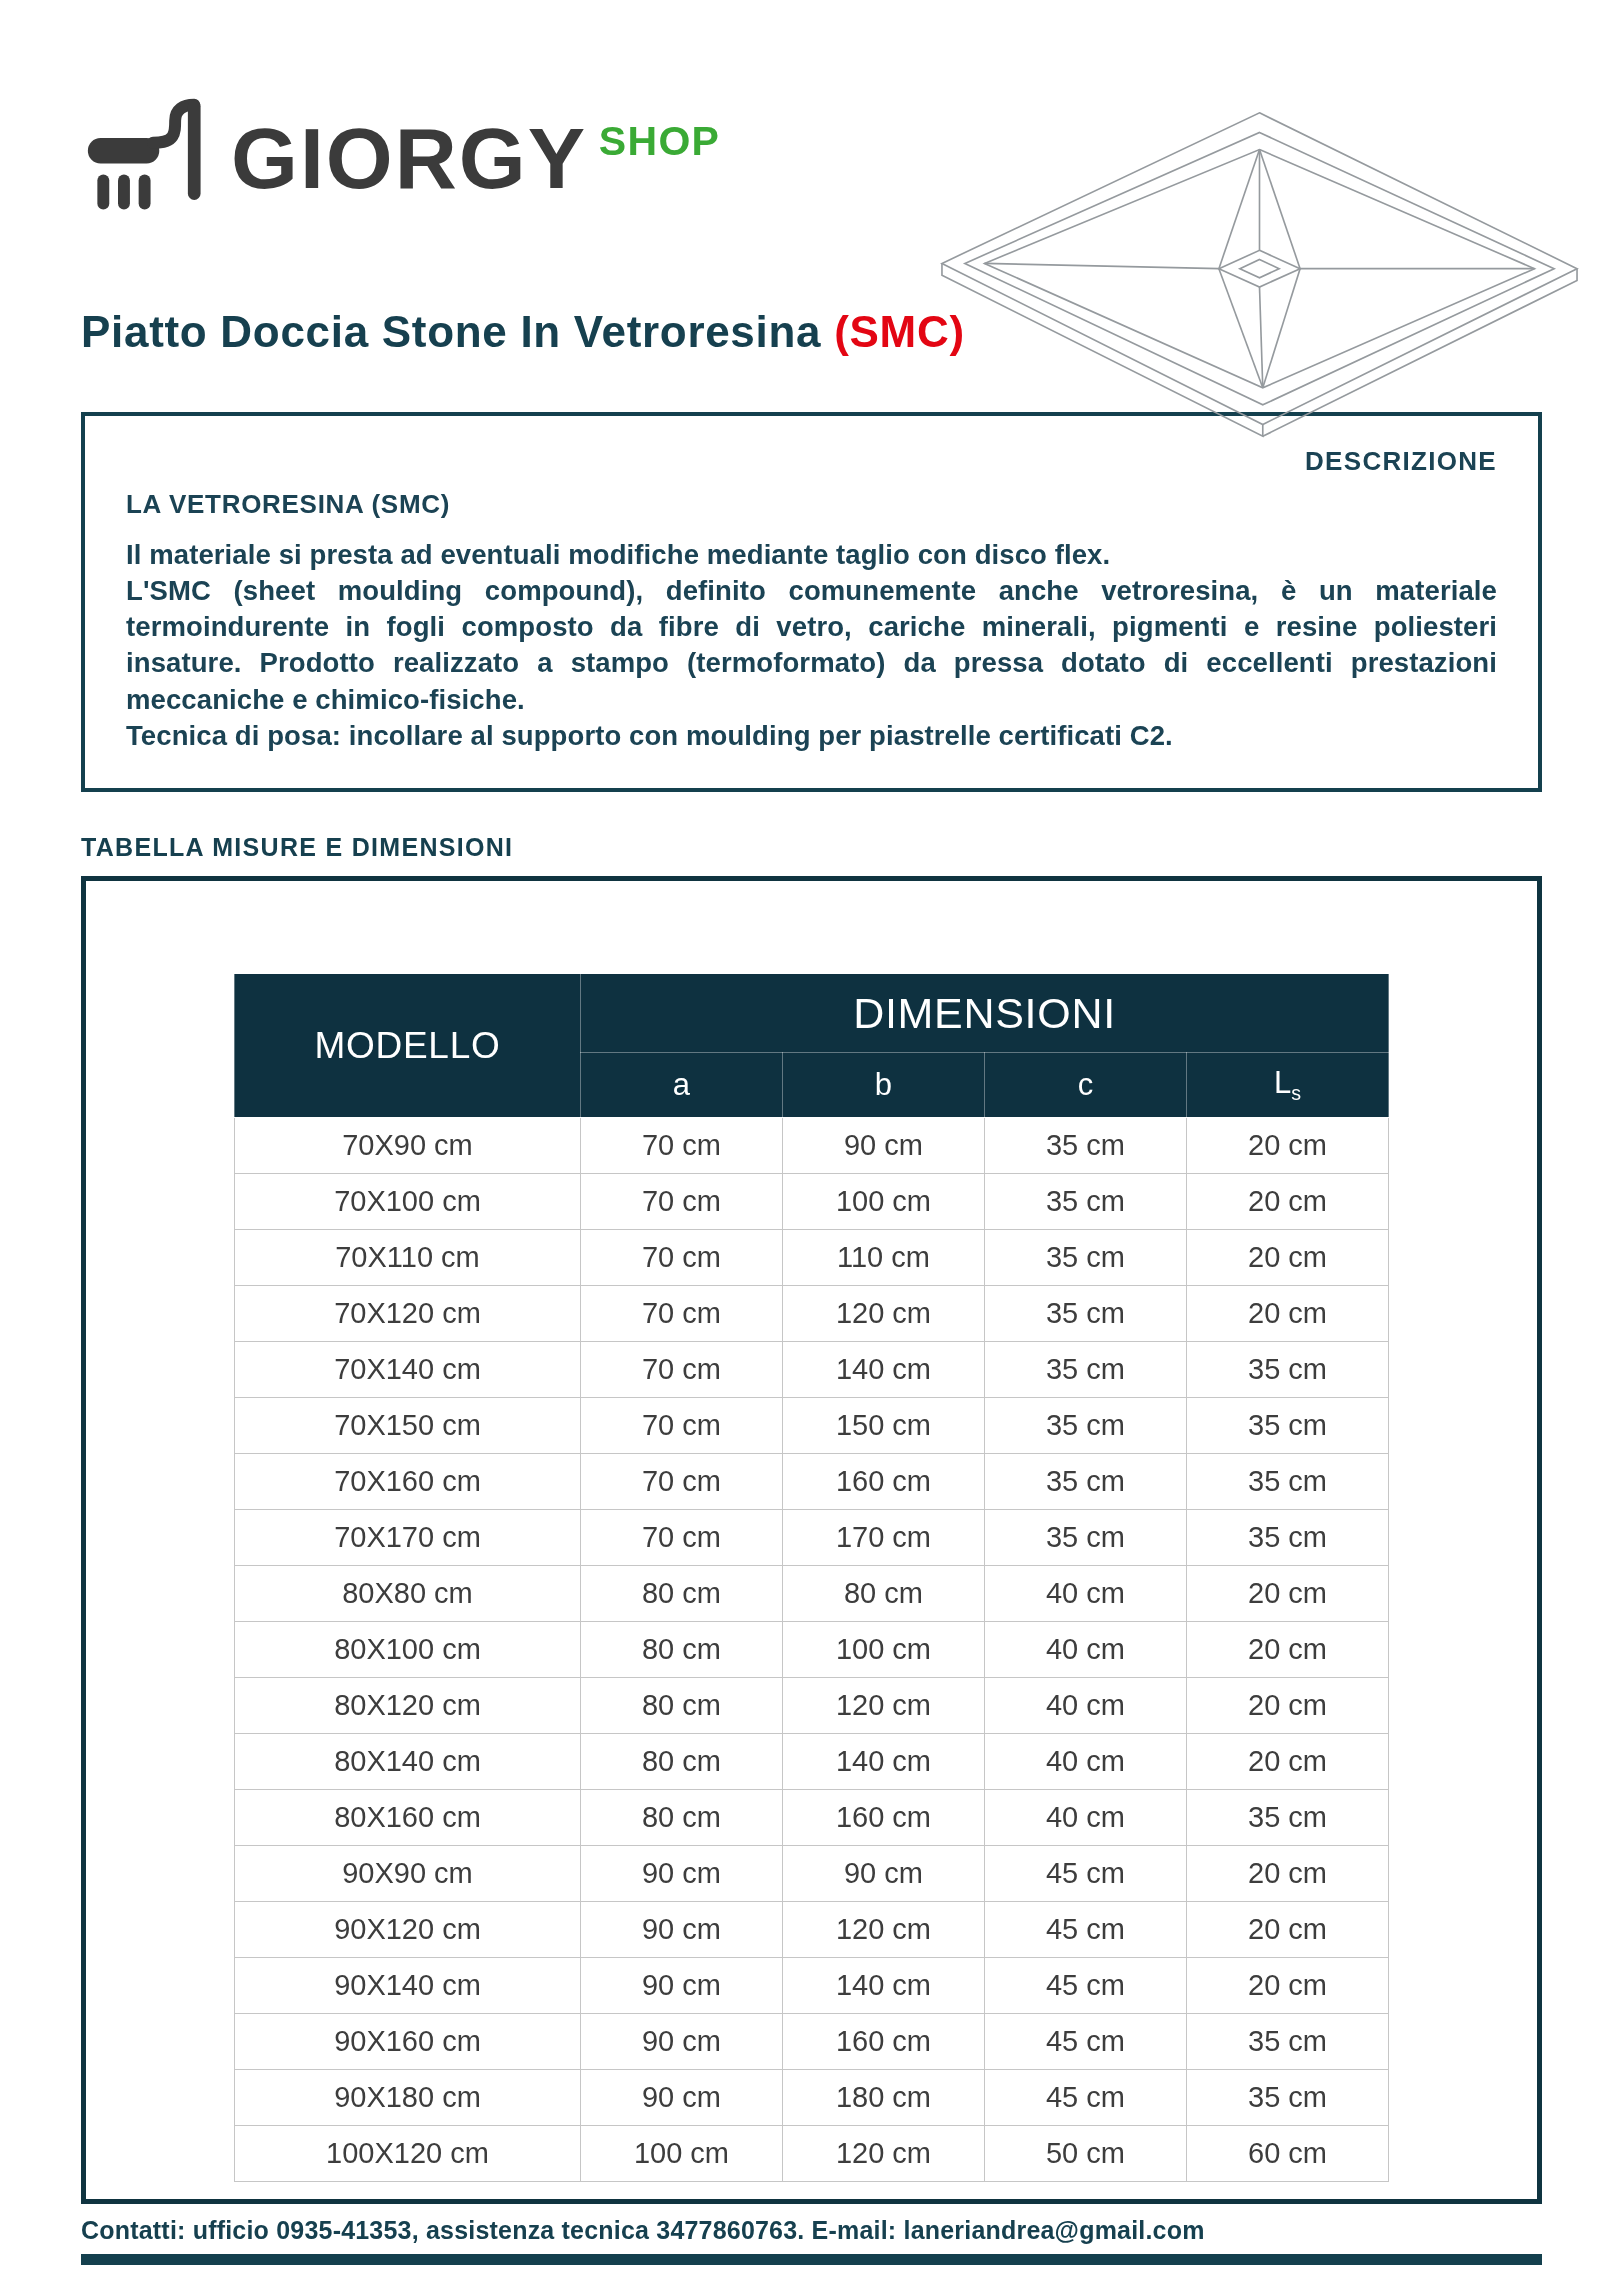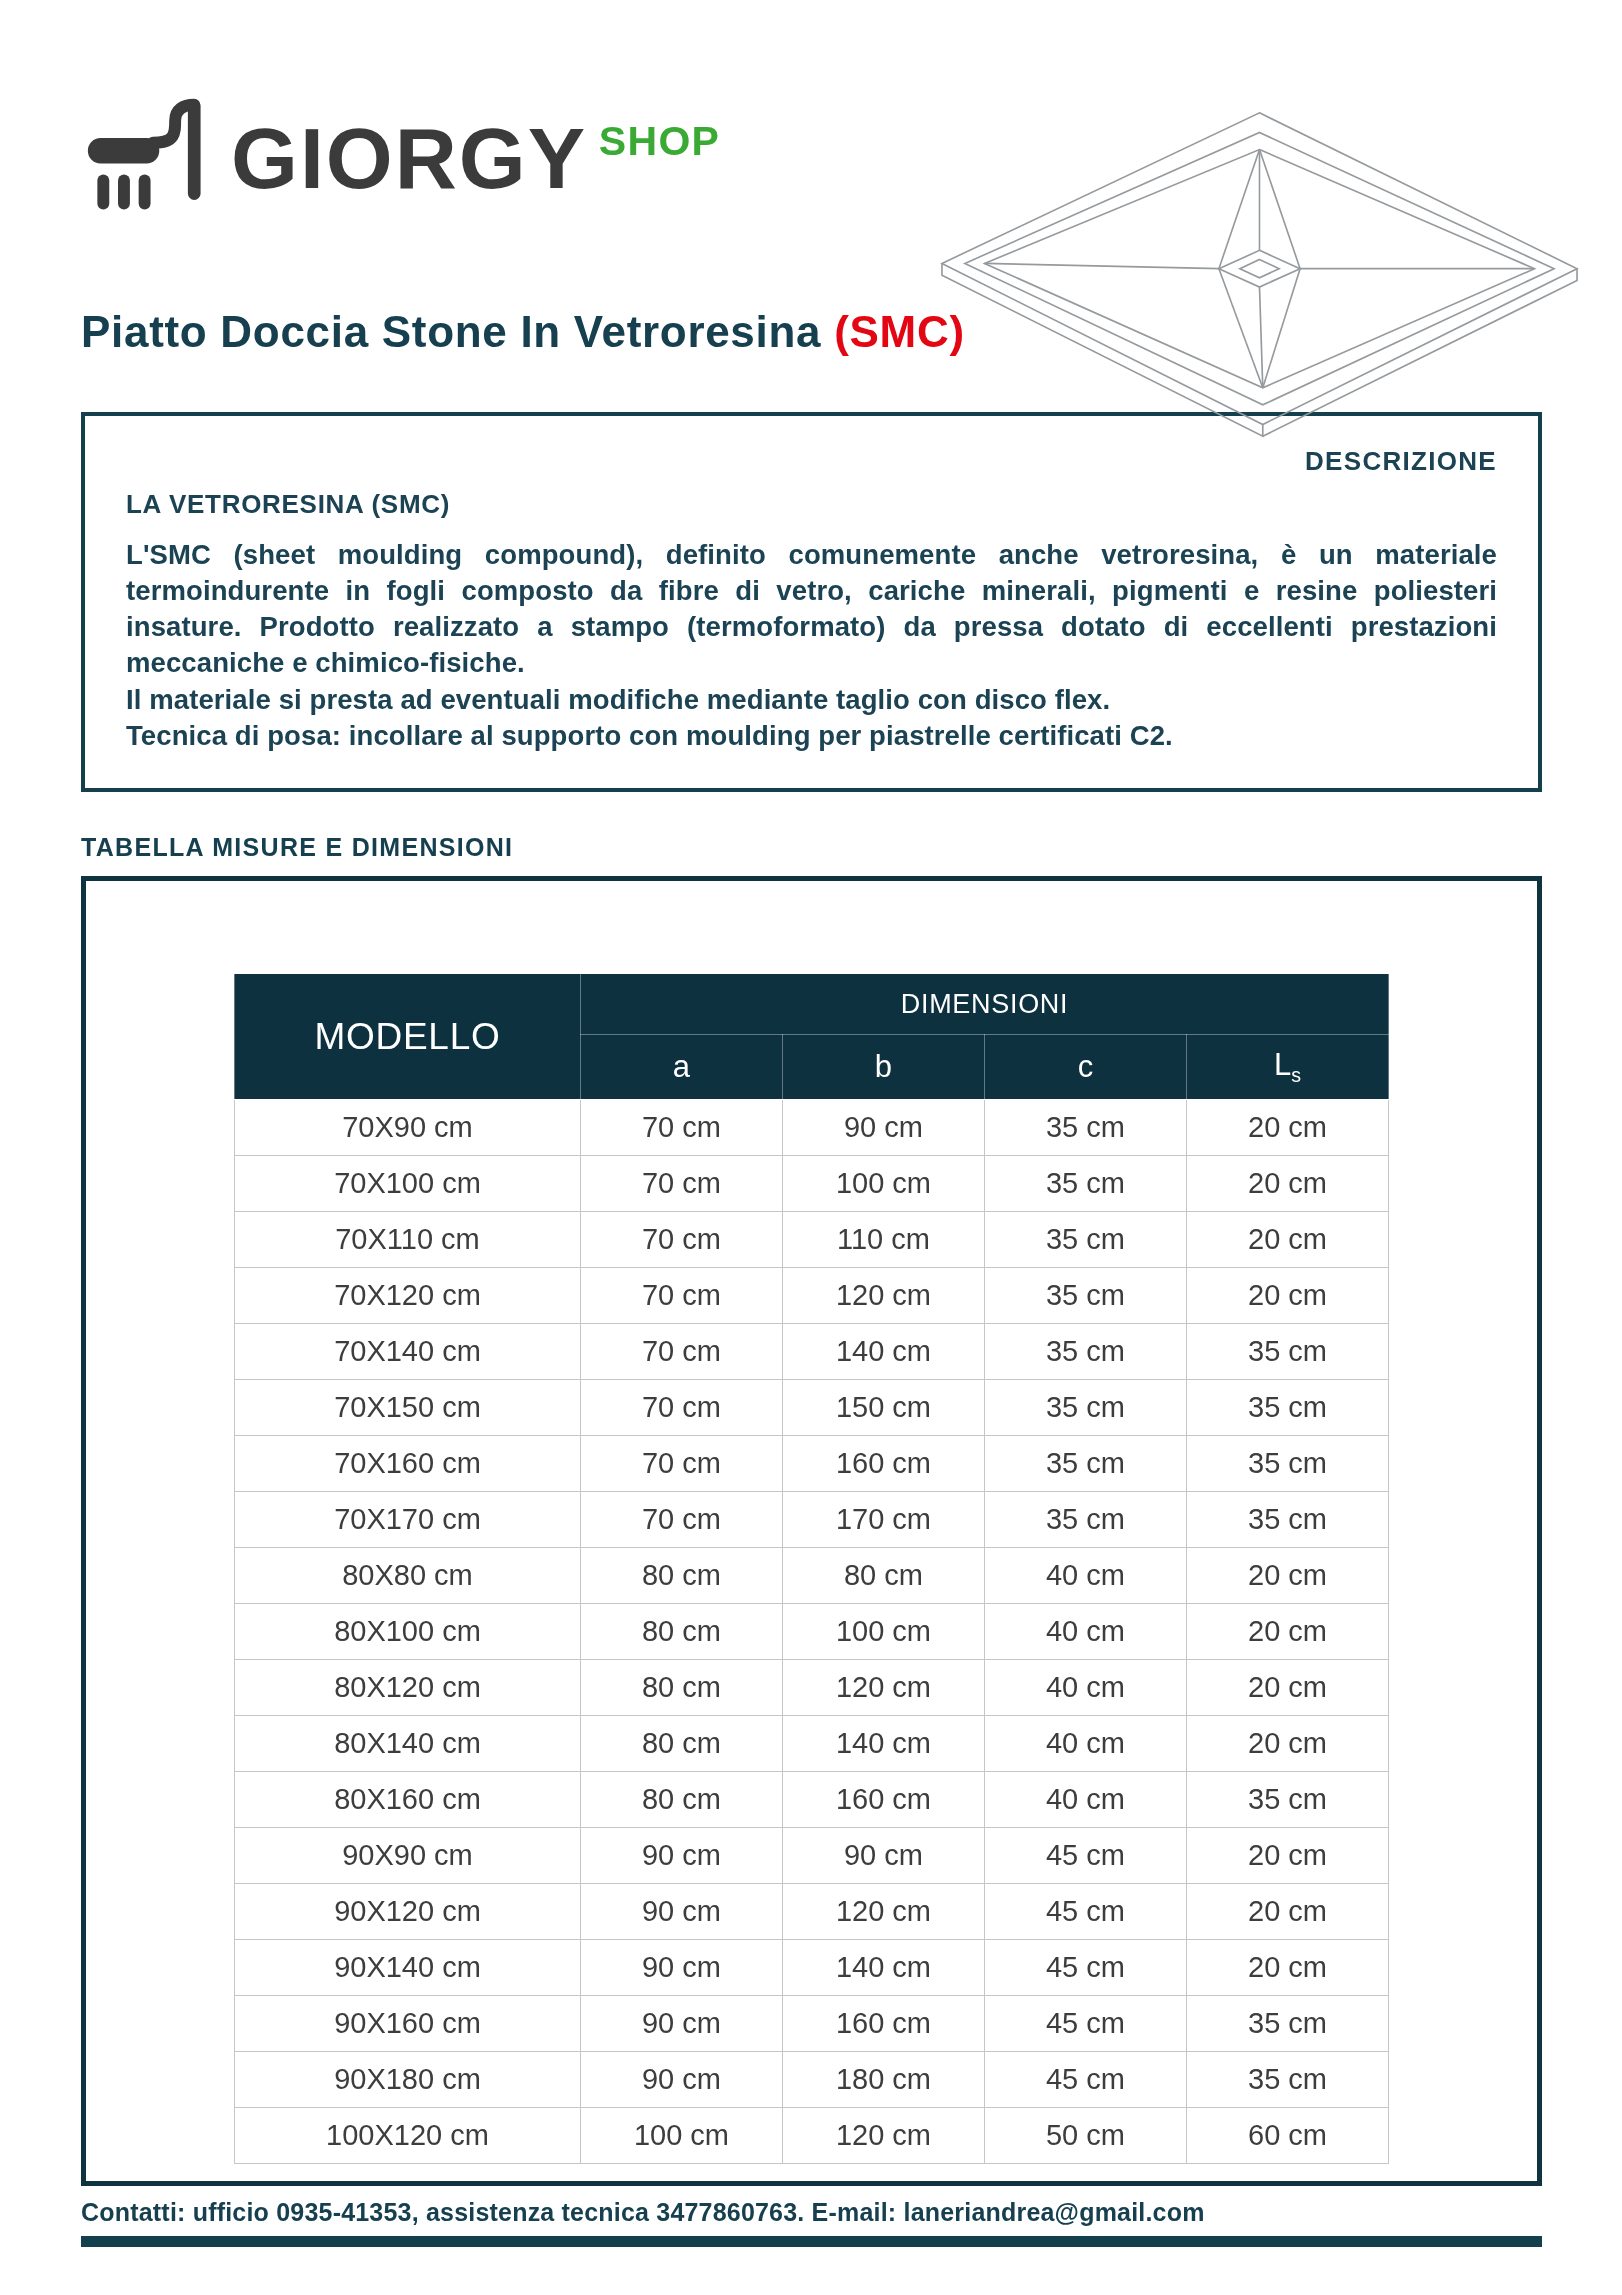--- a/index.html
+++ b/index.html
@@ -53,21 +53,21 @@
   }
   table.dims col.c-model { width: 346px; }
   table.dims col.c-dim { width: 202px; }
 
   table.dims thead th {
     background: #0e3140; color: #ffffff; font-weight: 400;
     border: 0.7px solid rgba(255,255,255,0.35);
     text-align: center;
   }
   th.h-model { font-size: 37px; letter-spacing: 0.7px; }
-  th.h-group { font-size: 27px; letter-spacing: 0.7px; padding: 14.4px 0; }
+  th.h-group { font-size: 43px; letter-spacing: 0.7px; padding: 14.4px 0; }
   th.h-sub { font-size: 31px; padding: 11.8px 0; }
   th.h-sub sub { font-size: 19.6px; }
 
   table.dims tbody td {
     background: #ffffff; color: #3d3d3d;
     font-size: 29px; text-align: center;
     padding: 11px 0;
     border: 0.7px solid #c6c6c6;
   }
 
@@ -124,22 +124,22 @@
   </div>
 
   <h1 class="title">
     <span>Piatto Doccia Stone In Vetroresina </span><span class="hl">(SMC)</span>
   </h1>
 
   <section class="desc-box">
     <div class="desc-heading">DESCRIZIONE</div>
     <div class="desc-subheading">LA VETRORESINA (SMC)</div>
     <div class="desc-text">
+      <p>Il materiale si presta ad eventuali modifiche mediante taglio con disco flex.</p>
       <p>L'SMC (sheet moulding compound), definito comunemente anche vetroresina, è un materiale termoindurente in fogli composto da fibre di vetro, cariche minerali, pigmenti e resine poliesteri insature. Prodotto realizzato a stampo (termoformato) da pressa dotato di eccellenti prestazioni meccaniche e chimico-fisiche.</p>
-      <p>Il materiale si presta ad eventuali modifiche mediante taglio con disco flex.</p>
       <p>Tecnica di posa: incollare al supporto con moulding per piastrelle certificati C2.</p>
     </div>
   </section>
 
   <div class="table-label">TABELLA MISURE E DIMENSIONI</div>
 
   <section class="table-box">
     <table class="dims">
       <colgroup>
         <col class="c-model">

